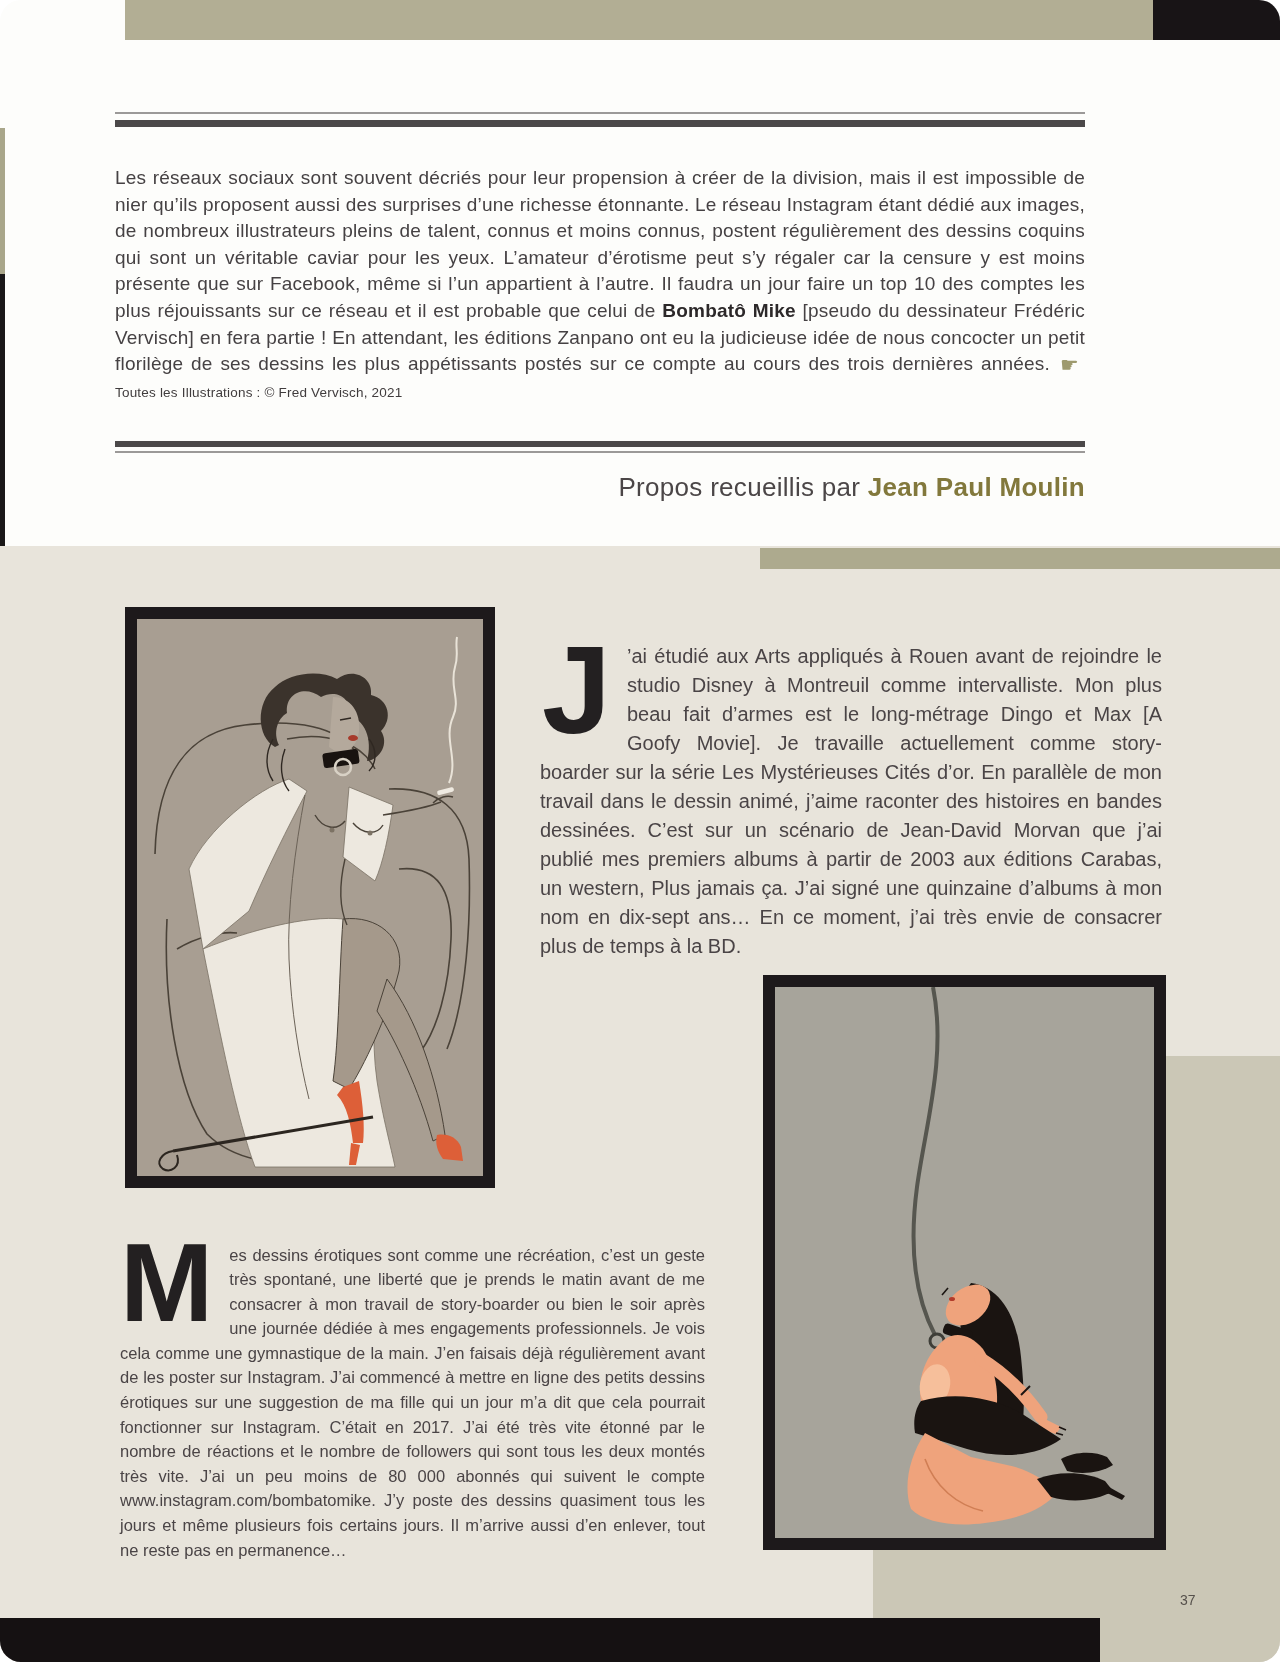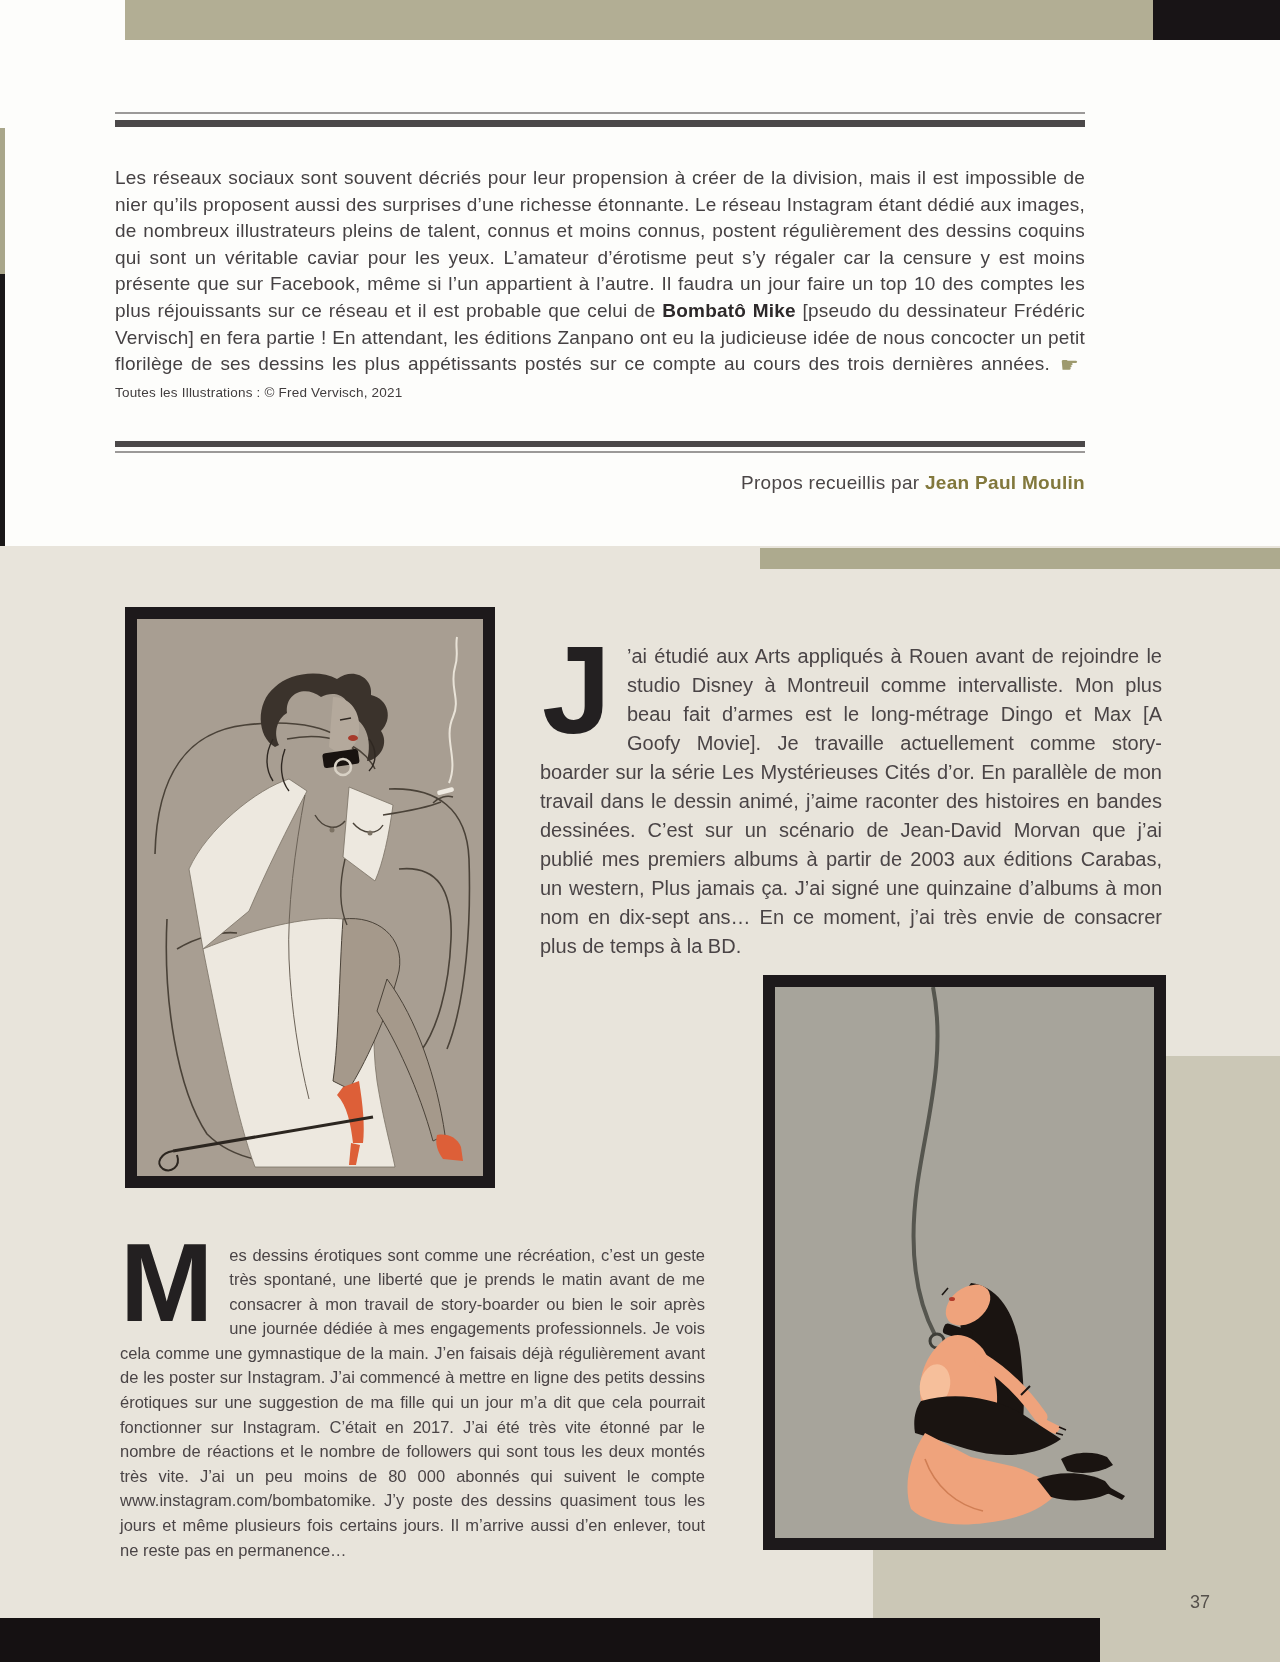--- a/index.html
+++ b/index.html
@@ -1,18 +1,18 @@
 <!DOCTYPE html>
 <html><head>
 <meta charset="utf-8">
 <style>
   html,body{margin:0;padding:0;background:#ffffff;}
   #page{
     position:relative;width:1280px;height:1662px;overflow:hidden;
-    background:#fdfdfb;font-family:"Liberation Sans",sans-serif;
+    background:#fdfdfb;font-family:"Liberation Sans",sans-serif;border-radius:21px;
   }
   .abs{position:absolute;}
   
   .bg-beige{left:0;top:546px;width:1280px;height:1116px;background:#e8e4db;}
   .bg-khaki{left:873px;top:1056px;width:407px;height:606px;background:#cbc7b6;}
   .strip-olive{left:760px;top:548px;width:520px;height:21px;background:#adaa8e;}
   .bar-olive{left:125px;top:0;width:1028px;height:40px;background:#b2ae94;}
   .bar-black{left:1153px;top:0;width:127px;height:40px;background:#181416;}
   .edge-olive{left:0;top:128px;width:5px;height:146px;background:#a9a68a;}
   .edge-black{left:0;top:274px;width:5px;height:272px;background:#1a1718;}
@@ -22,36 +22,36 @@
   .ruleA-thick{left:115px;top:120px;width:970px;height:7px;background:#4b4849;}
   .ruleB-thick{left:115px;top:441px;width:970px;height:6px;background:#4b4849;}
   .ruleB-thin{left:115px;top:451px;width:970px;height:2px;background:#9b9998;}
   
   .intro{left:115px;top:146px;width:970px;font-size:19px;line-height:26.6px;
          color:#454143;text-align:justify;letter-spacing:.2px;}
   .intro .b{font-weight:bold;color:#2c2829;}
   .hand-icon{color:#9e9a6e;font-size:21px;line-height:0;vertical-align:-2px;padding:0 6px 0 10px;}
   .credit{font-size:13.5px;color:#403c3d;letter-spacing:.2px;}
   
-  .byline{left:115px;top:472px;width:970px;text-align:right;font-size:19px;color:#4b4647;letter-spacing:.3px;}
+  .byline{left:115px;top:472px;width:970px;text-align:right;font-size:26px;color:#4b4647;letter-spacing:.3px;}
   .byline .author{font-weight:bold;color:#82783c;}
   
   .q{color:#4a4446;text-align:justify;}
   .q .i{}
   .q1{left:540px;top:622px;width:622px;font-size:20px;line-height:29px;}
   .q1 .dropcap{float:left;font-weight:bold;color:#232021;font-size:124px;line-height:88px;margin:4px 16px 0 2px;}
   .q2{left:120px;top:1226px;width:585px;font-size:16.5px;line-height:24.6px;}
   .q2 .dropcap{float:left;font-weight:bold;color:#232021;font-size:112px;line-height:72px;margin:4px 16px 0 0;}
   
   .ill{border:12px solid #1d191b;box-sizing:content-box;}
   .ill-left{left:125px;top:607px;width:346px;height:557px;background:#a89e92;}
   .ill-right{left:763px;top:975px;width:379px;height:551px;background:#a7a49b;}
   .ill svg{display:block;}
   
-  .pagenum{left:1180px;top:1592px;width:40px;text-align:center;font-size:18px;color:#55504b;}
+  .pagenum{left:1180px;top:1592px;width:40px;text-align:left;font-size:14px;color:#55504b;}
 </style>
 </head>
 <body>
 
 <div id="page">
 
   <div class="abs bg-beige"></div>
   <div class="abs bg-khaki"></div>
   <div class="abs strip-olive"></div>
   <div class="abs bar-olive"></div>

